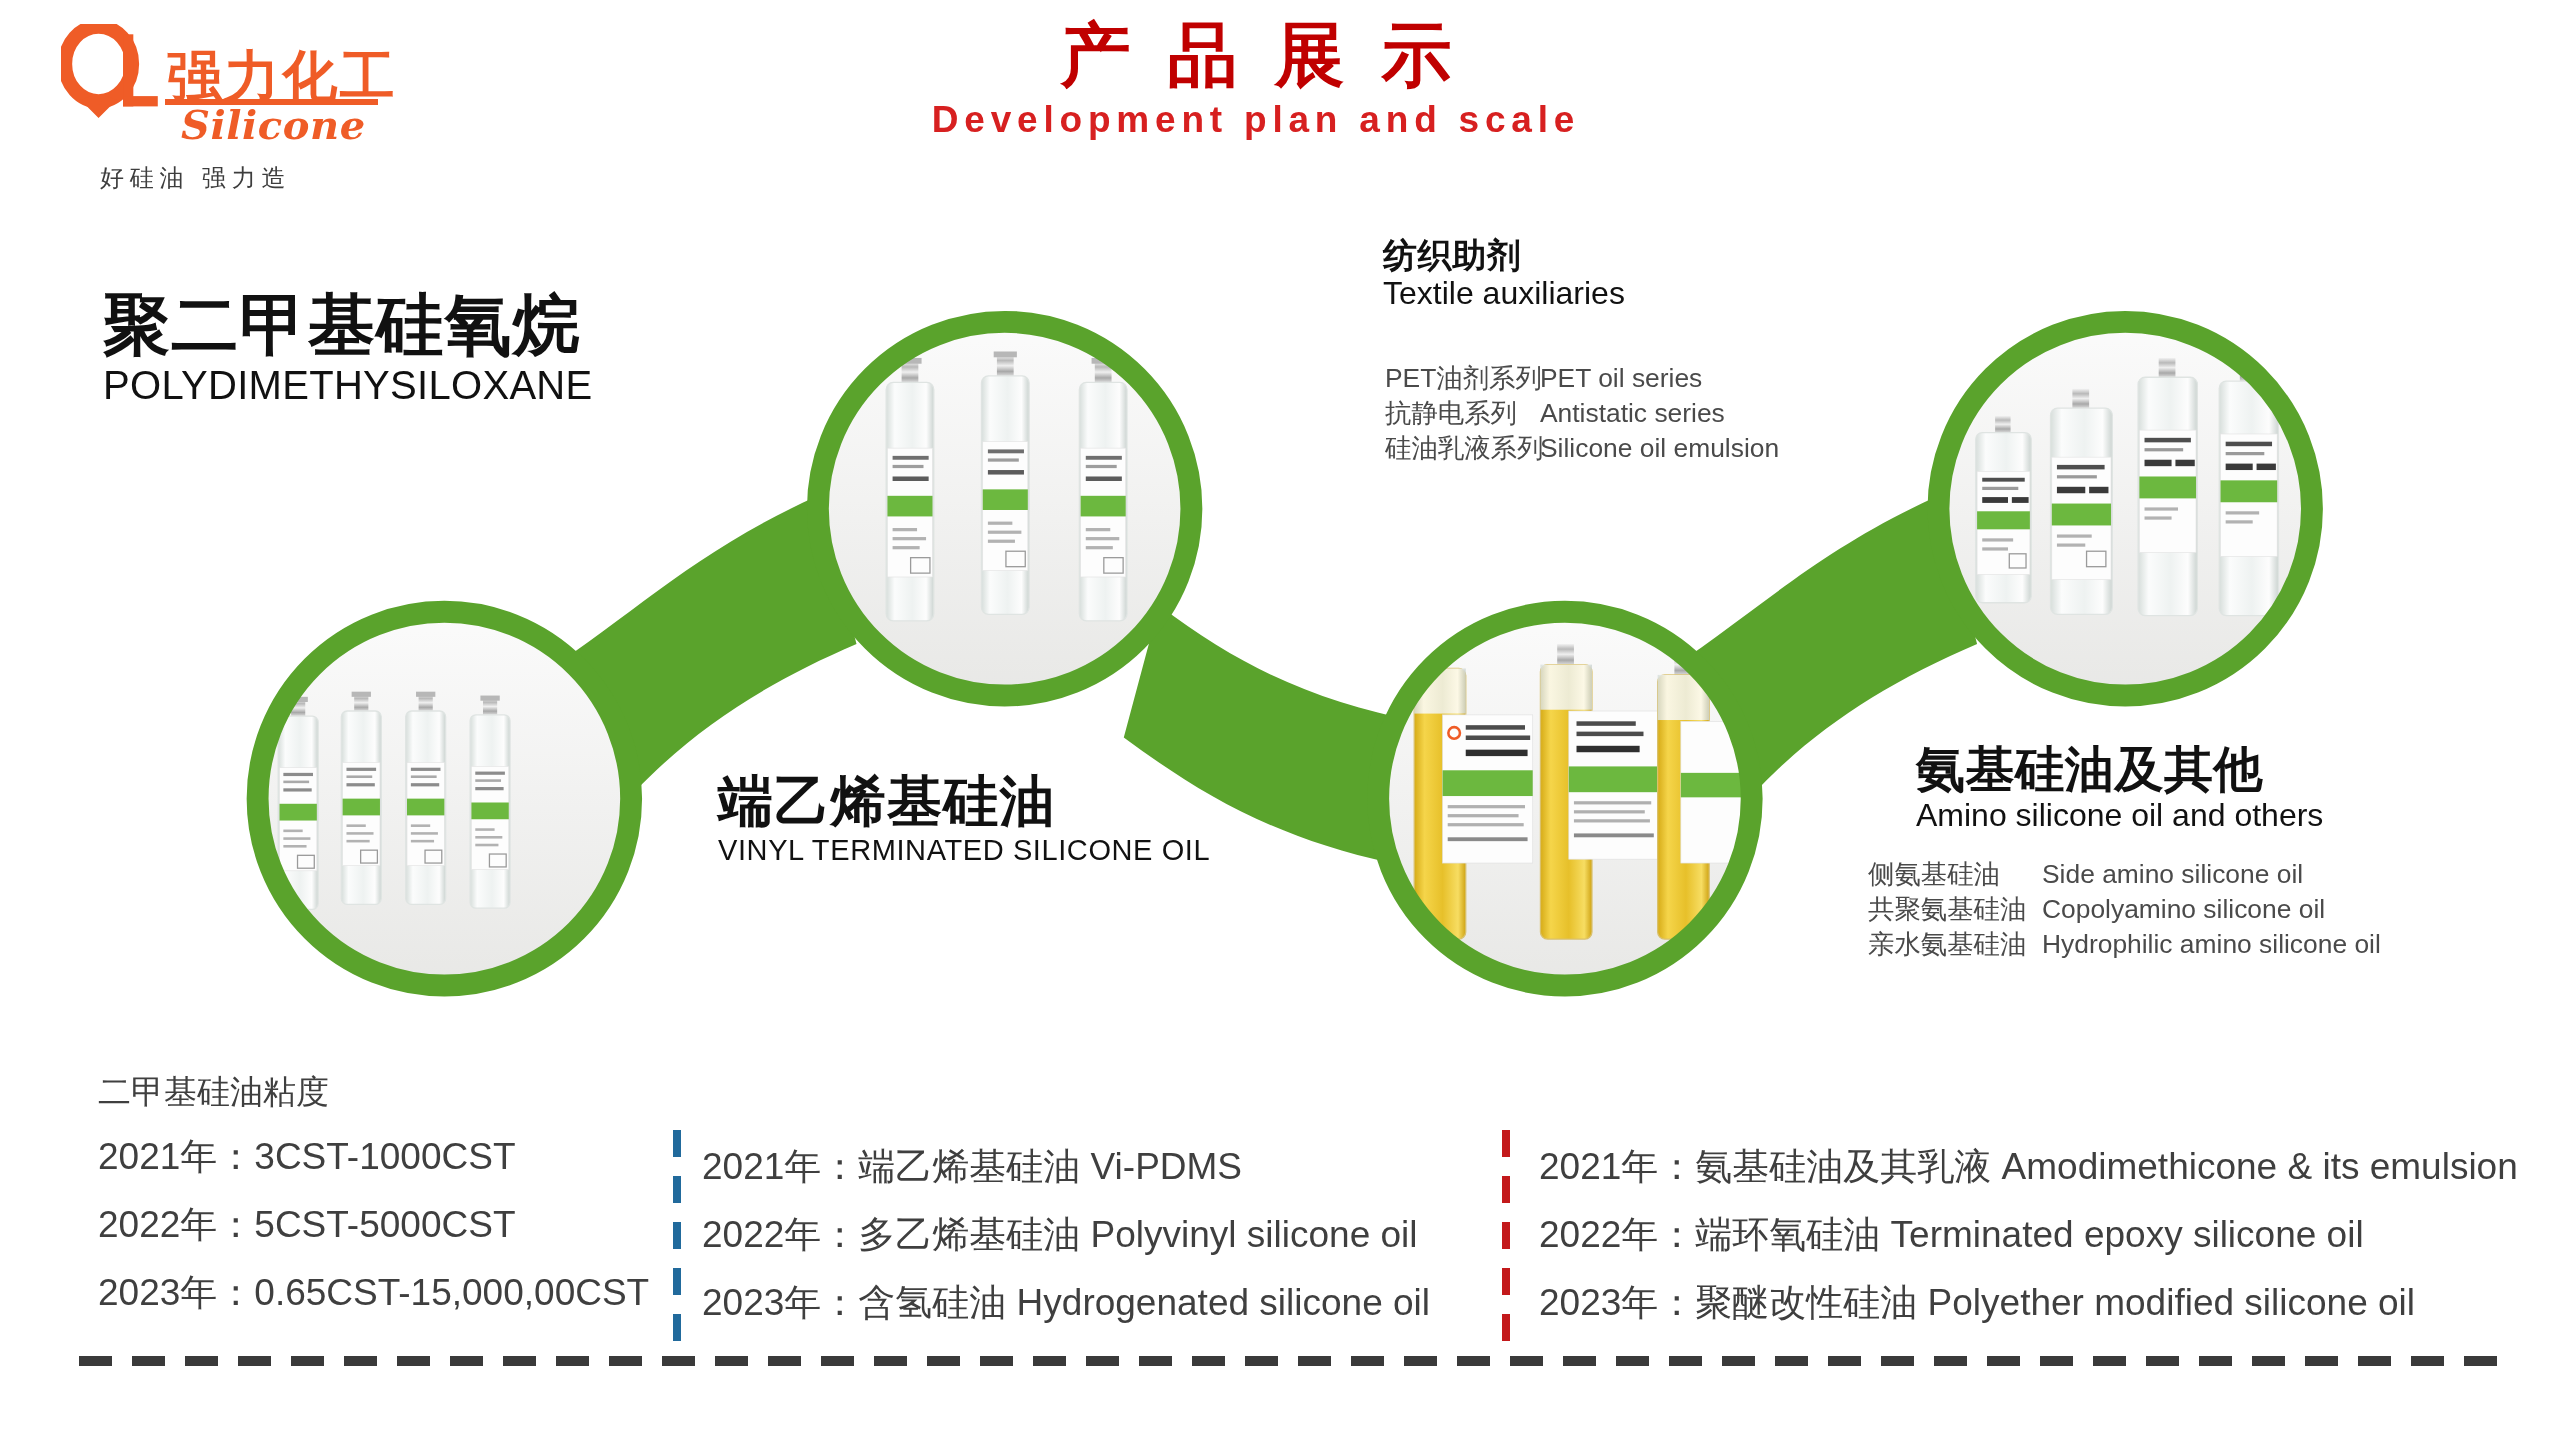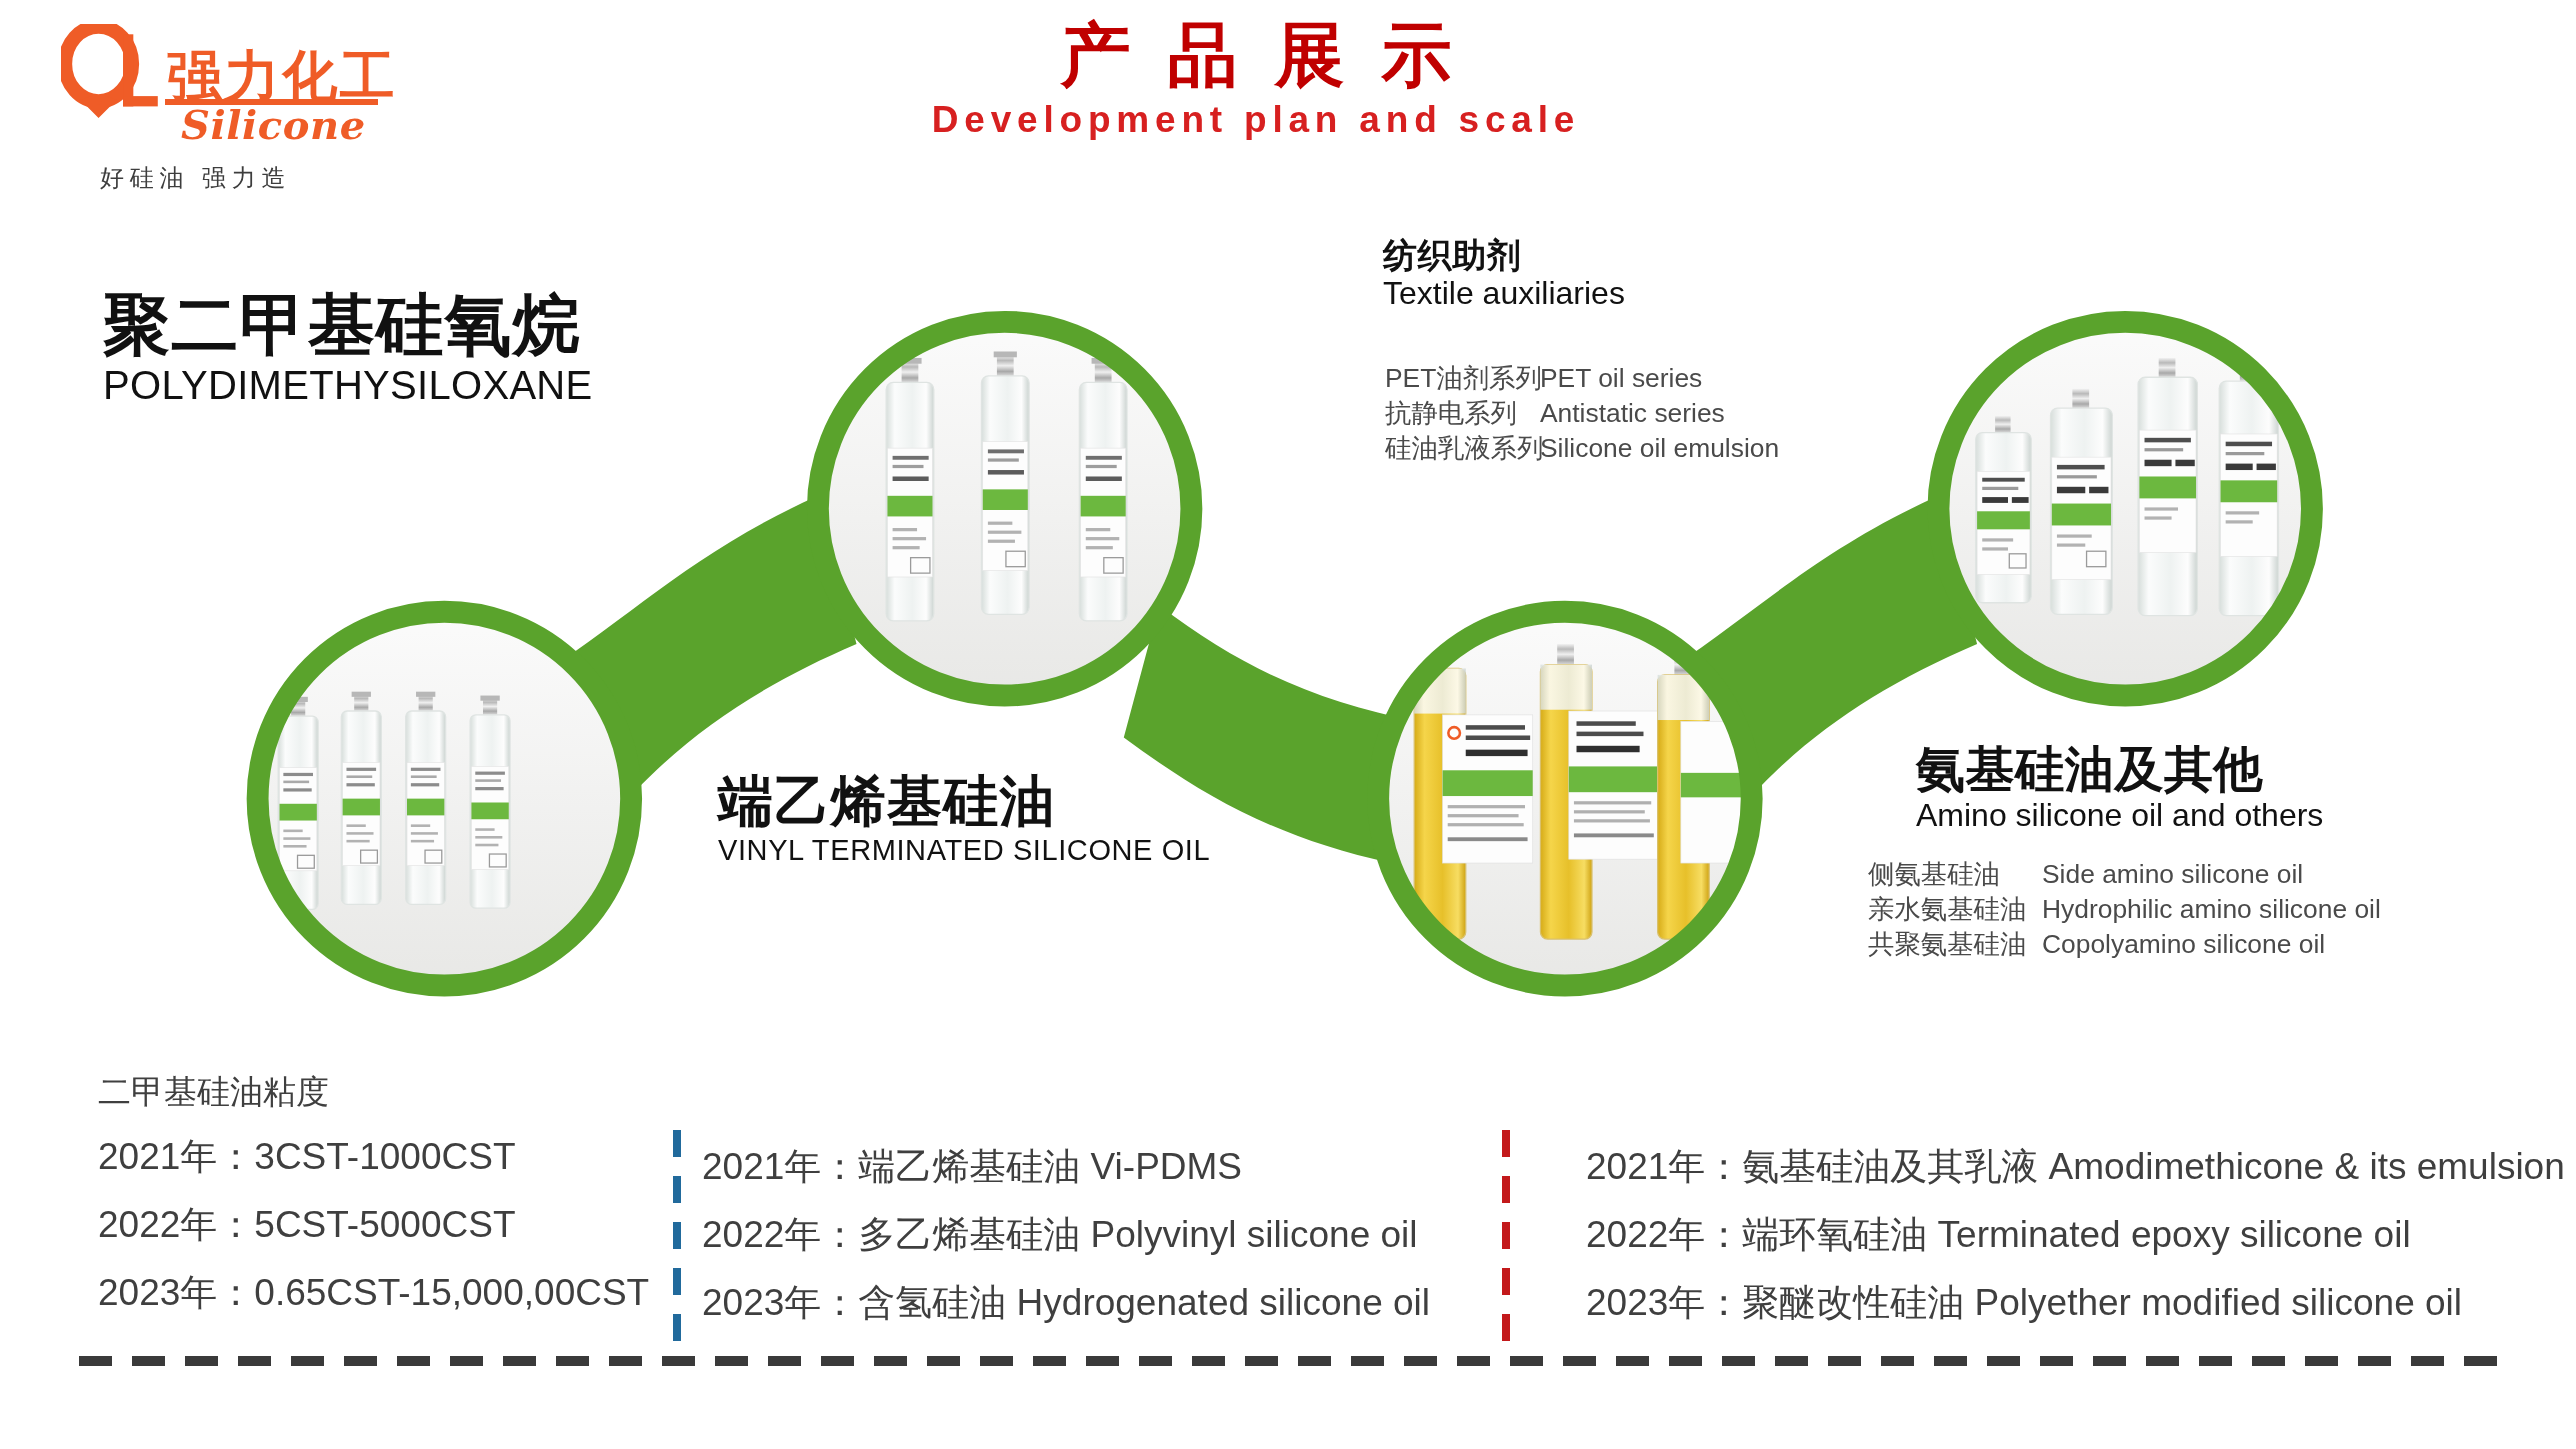--- a/index.html
+++ b/index.html
@@ -71,21 +71,21 @@
   #spec-amino{left:1868px;top:857px;font-size:26.4px;line-height:1.33;}
   #spec-amino .zh{width:174px;}
 
   
   .bcol{position:absolute;color:#3f3f3f;white-space:nowrap;}
   .bcol .ctitle{font-size:33px;line-height:1;margin-bottom:30px;}
   .bcol .bline{font-size:37px;line-height:1;margin-bottom:31px;}
 
   #bcol1{left:98px;top:1075px;}
   #bcol2{left:702px;top:1148px;}
-  #bcol3{left:1586px;top:1148px;}
+  #bcol3{left:1539px;top:1148px;}
 
   
   .vdash{position:absolute;width:7.7px;top:1130px;height:219px;}
   #vdash-blue{left:673px;background:repeating-linear-gradient(to bottom,#216a9c 0px,#216a9c 27px,transparent 27px,transparent 46px);}
   #vdash-red{left:1502px;background:repeating-linear-gradient(to bottom,#c3191b 0px,#c3191b 27px,transparent 27px,transparent 46px);}
 
   
   #hdash{
     position:absolute;left:79px;top:1356px;width:2421px;height:9.7px;
     background:repeating-linear-gradient(to right,#3a3a3a 0px,#3a3a3a 33px,transparent 33px,transparent 53px);
@@ -400,26 +400,26 @@
 <div class="hd" id="hd-amino">
   <div class="cn">氨基硅油及其他</div>
   <div class="en">Amino silicone oil and others</div>
 </div>
 <div class="speclist" id="spec-amino">
   <div class="row">
     <span class="zh">侧氨基硅油</span>
     <span class="en">Side amino silicone oil</span>
   </div>
   <div class="row">
+    <span class="zh">共聚氨基硅油</span>
+    <span class="en">Copolyamino silicone oil</span>
+  </div>
+  <div class="row">
     <span class="zh">亲水氨基硅油</span>
     <span class="en">Hydrophilic amino silicone oil</span>
-  </div>
-  <div class="row">
-    <span class="zh">共聚氨基硅油</span>
-    <span class="en">Copolyamino silicone oil</span>
   </div>
 </div>
 
 <div class="bcol" id="bcol1">
   <div class="ctitle">二甲基硅油粘度</div>
   <div class="bline">2021年：3CST-1000CST</div>
   <div class="bline">2022年：5CST-5000CST</div>
   <div class="bline">2023年：0.65CST-15,000,00CST</div>
 </div>
 

